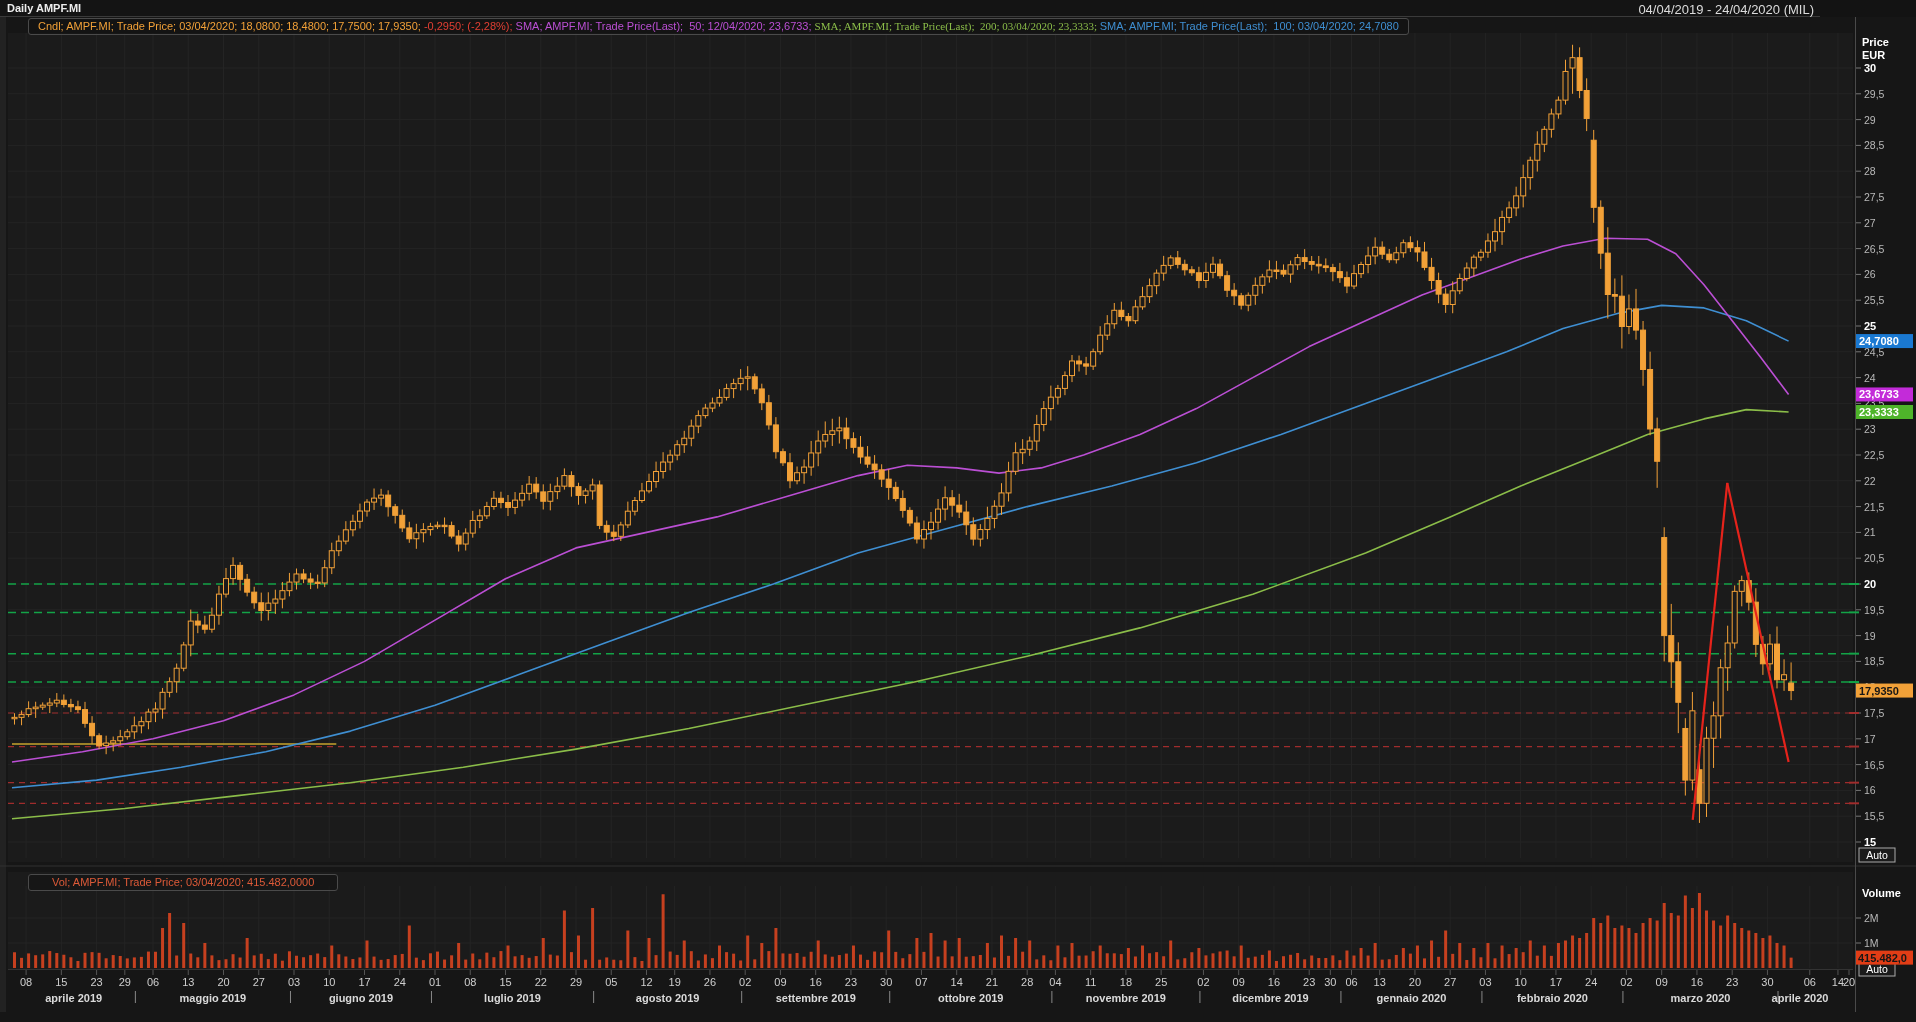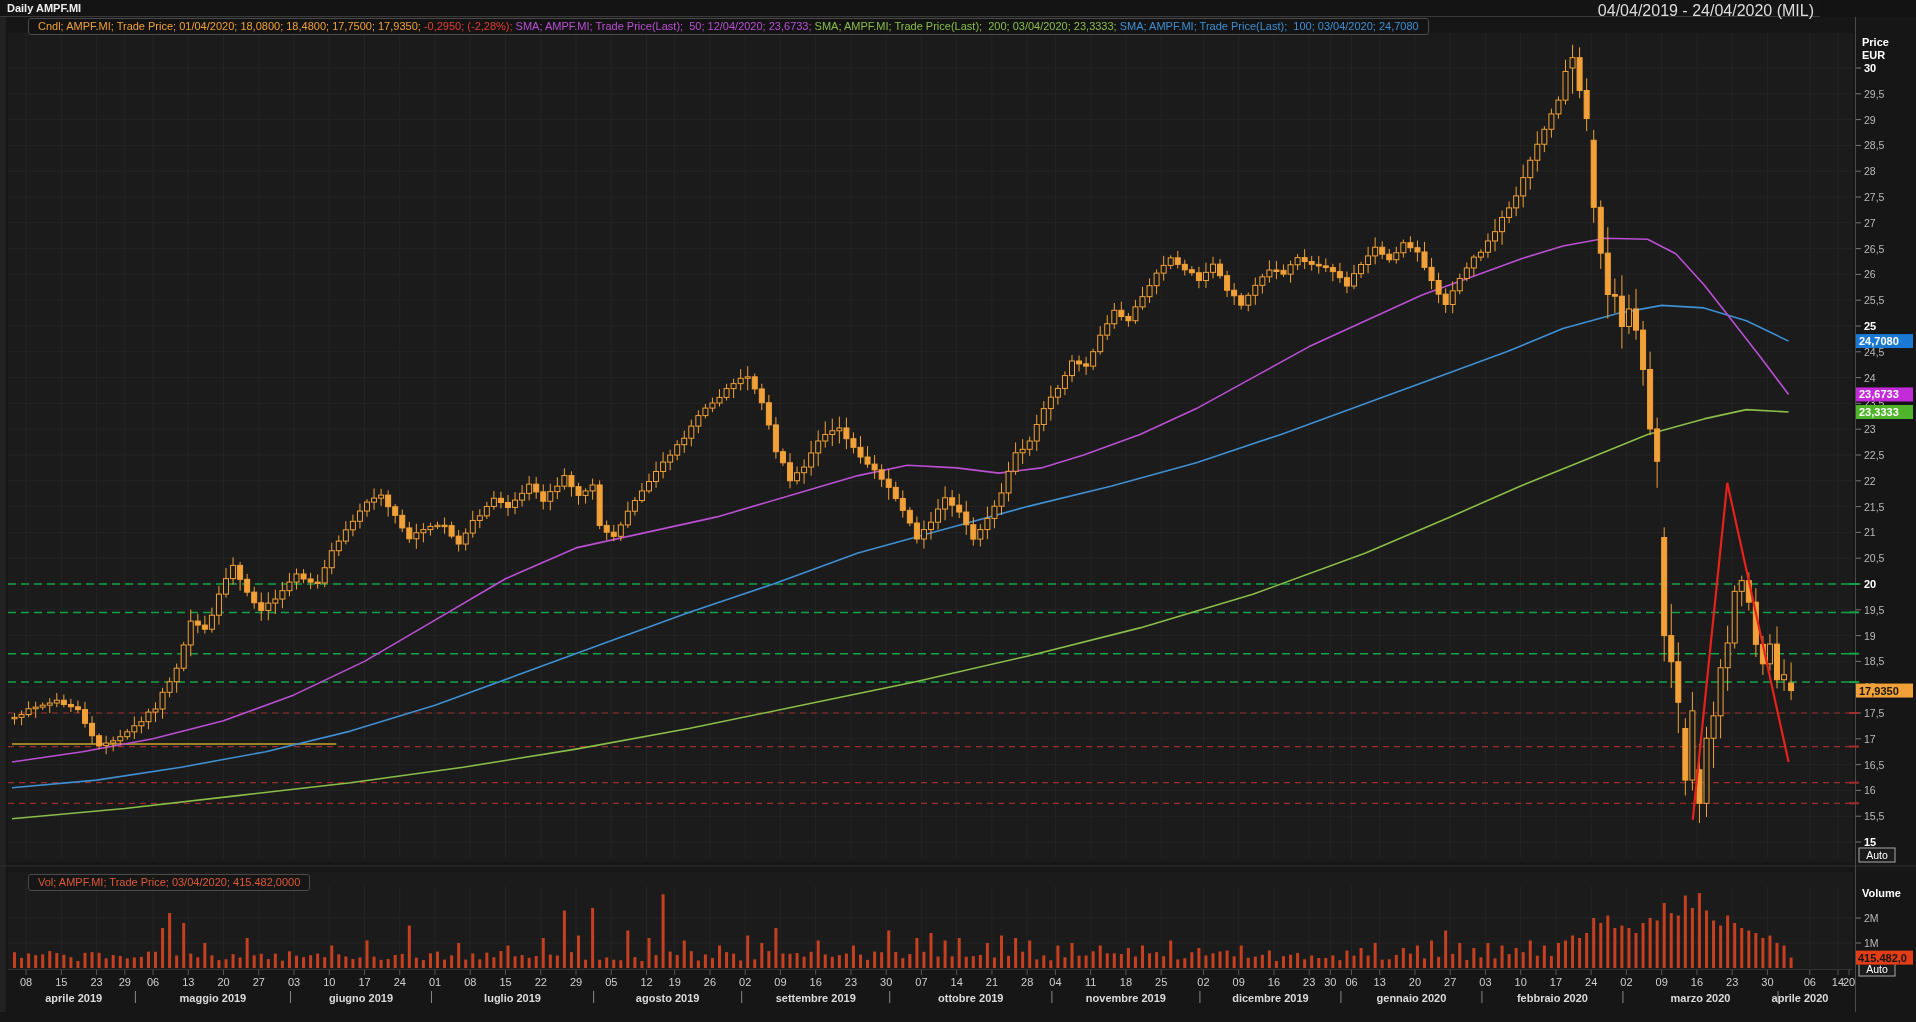--- a/index.html
+++ b/index.html
@@ -1,45 +1,45 @@
 <!DOCTYPE html>
 <html><head>
 <meta charset="utf-8">
 <style>
   html,body{margin:0;padding:0;background:#131313;}
   body{width:1916px;height:1022px;position:relative;overflow:hidden;
        font-family:"Liberation Sans","DejaVu Sans",sans-serif;}
   #titlebar{position:absolute;left:0;top:0;width:1820px;height:17px;background:#141414;
             border-bottom:1px solid #3a3a3a;box-sizing:border-box;z-index:3;}
   #title{position:absolute;left:7px;top:2px;font-size:11px;font-weight:bold;color:#ededed;}
-  #period{position:absolute;right:6px;top:2px;font-size:16px;color:#dcdcdc;}
+  #period{position:absolute;right:6px;top:2px;font-size:13px;color:#dcdcdc;}
   #legendbox{position:absolute;left:28px;top:18px;height:15px;border:1px solid #4a4a4a;
              border-radius:3px;display:flex;align-items:center;padding:0 9px;z-index:3;
              background:rgba(19,19,19,.55);}
   #legendbox span{font-size:11px;white-space:pre;line-height:15px;}
   #vollegendbox{position:absolute;left:28px;top:874px;height:15px;border:1px solid #4a4a4a;
-                border-radius:3px;display:flex;align-items:center;padding:0 9px;z-index:3;
+                border-radius:3px;display:flex;align-items:center;padding:0 23px;z-index:3;
                 background:rgba(19,19,19,.55);}
   #vollegendbox span{font-size:11px;white-space:pre;line-height:15px;}
   svg{position:absolute;left:0;top:0;}
   svg text{font-family:"Liberation Sans","DejaVu Sans",sans-serif;}
 </style>
 </head>
 <body>
 
 <div id="titlebar">
   <span id="title">Daily AMPF.MI</span>
   <span id="period">04/04/2019 - 24/04/2020 (MIL)</span>
 </div>
 
 <div id="legendbox">
-    <span style="color: rgb(242, 161, 56);">Cndl; AMPF.MI; Trade Price; 01/04/2020; 18,0800; 18,4800; 17,7500; 17,9350; </span>
+    <span style="color: rgb(242, 161, 56);">Cndl; AMPF.MI; Trade Price; 03/04/2020; 18,0800; 18,4800; 17,7500; 17,9350; </span>
     <span style="color: rgb(226, 63, 51);">-0,2950; (-2,28%); </span>
     <span style="color: rgb(187, 79, 212);">SMA; AMPF.MI; Trade Price(Last);  50; 12/04/2020; 23,6733; </span>
-    <span style="color: rgb(139, 189, 73);">SMA; AMPF.MI; Trade Price(Last);  200; 03/04/2020; 23,3333; </span>
+    <span style="color: rgb(139, 189, 73); font-family: Liberation Serif, serif;">SMA; AMPF.MI; Trade Price(Last);  200; 03/04/2020; 23,3333; </span>
     <span style="color: rgb(63, 143, 210);">SMA; AMPF.MI; Trade Price(Last);  100; 03/04/2020; 24,7080</span>
   </div>
 
 <div id="vollegendbox">
   <span style="color: rgb(221, 90, 56);">Vol; AMPF.MI; Trade Price; 03/04/2020; 415.482,0000</span>
 </div>
 
 <svg id="chart" width="1916" height="1022">
     <g>
       <rect x="0" y="17" width="1916" height="1005" fill="#161616"></rect>

